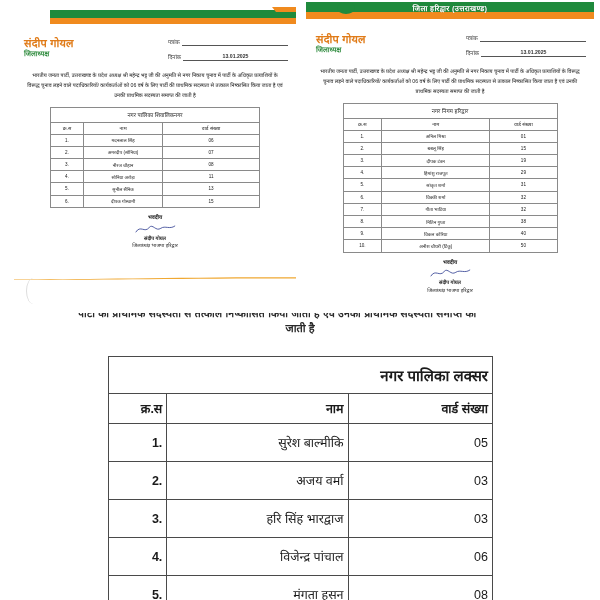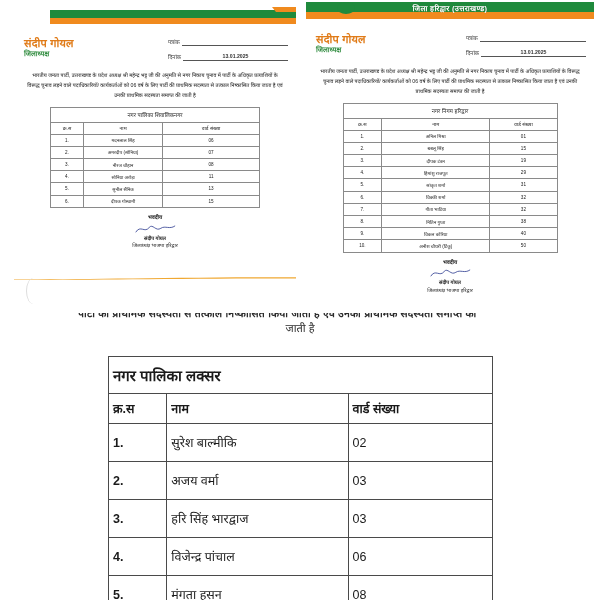--- a/index.html
+++ b/index.html
@@ -182,35 +182,35 @@
     
     clip-path: inset(46% 0 0 0);
     line-height: 1.05;
   }
   .clipped-line-2 {
     position: absolute;
     left: 0; right: 0;
     top: 20px;
     text-align: center;
     font-size: 11px;
-    font-weight: normal;
+    font-weight: bold;
     color: #2b2b2b;
   }
 
   table.big-table {
     position: absolute;
     left: 108px;
     top: 56px;
     width: 385px;
     border-collapse: collapse;
     background: #fff;
   }
   table.big-table td {
     border: 1px solid #4a4a4a;
-    text-align: left;
+    text-align: right;
     vertical-align: middle;
   }
   .b-title  { font-size: 15px; font-weight: bold; padding: 8px 4px; }
   .b-head   { font-size: 12.5px; font-weight: bold; padding: 6px 4px; }
   .b-cell   { font-size: 12.5px; padding: 10px 4px; }
   .b-sn     { width: 52px; font-weight: bold; }
   .b-name   { width: 185px; }
   .b-ward   { width: 146px; }
 
   .page-curl {
@@ -431,21 +431,21 @@
         <td class="b-title" colspan="3">नगर पालिका लक्सर</td>
       </tr>
       <tr>
         <td class="b-head b-sn">क्र.स</td>
         <td class="b-head b-name">नाम</td>
         <td class="b-head b-ward">वार्ड संख्या</td>
       </tr>
       <tr>
         <td class="b-cell b-sn">1.</td>
         <td class="b-cell b-name">सुरेश बाल्मीकि</td>
-        <td class="b-cell b-ward">02</td>
+        <td class="b-cell b-ward">05</td>
       </tr>
       <tr>
         <td class="b-cell b-sn">2.</td>
         <td class="b-cell b-name">अजय वर्मा</td>
         <td class="b-cell b-ward">03</td>
       </tr>
       <tr>
         <td class="b-cell b-sn">3.</td>
         <td class="b-cell b-name">हरि सिंह भारद्वाज</td>
         <td class="b-cell b-ward">03</td>

